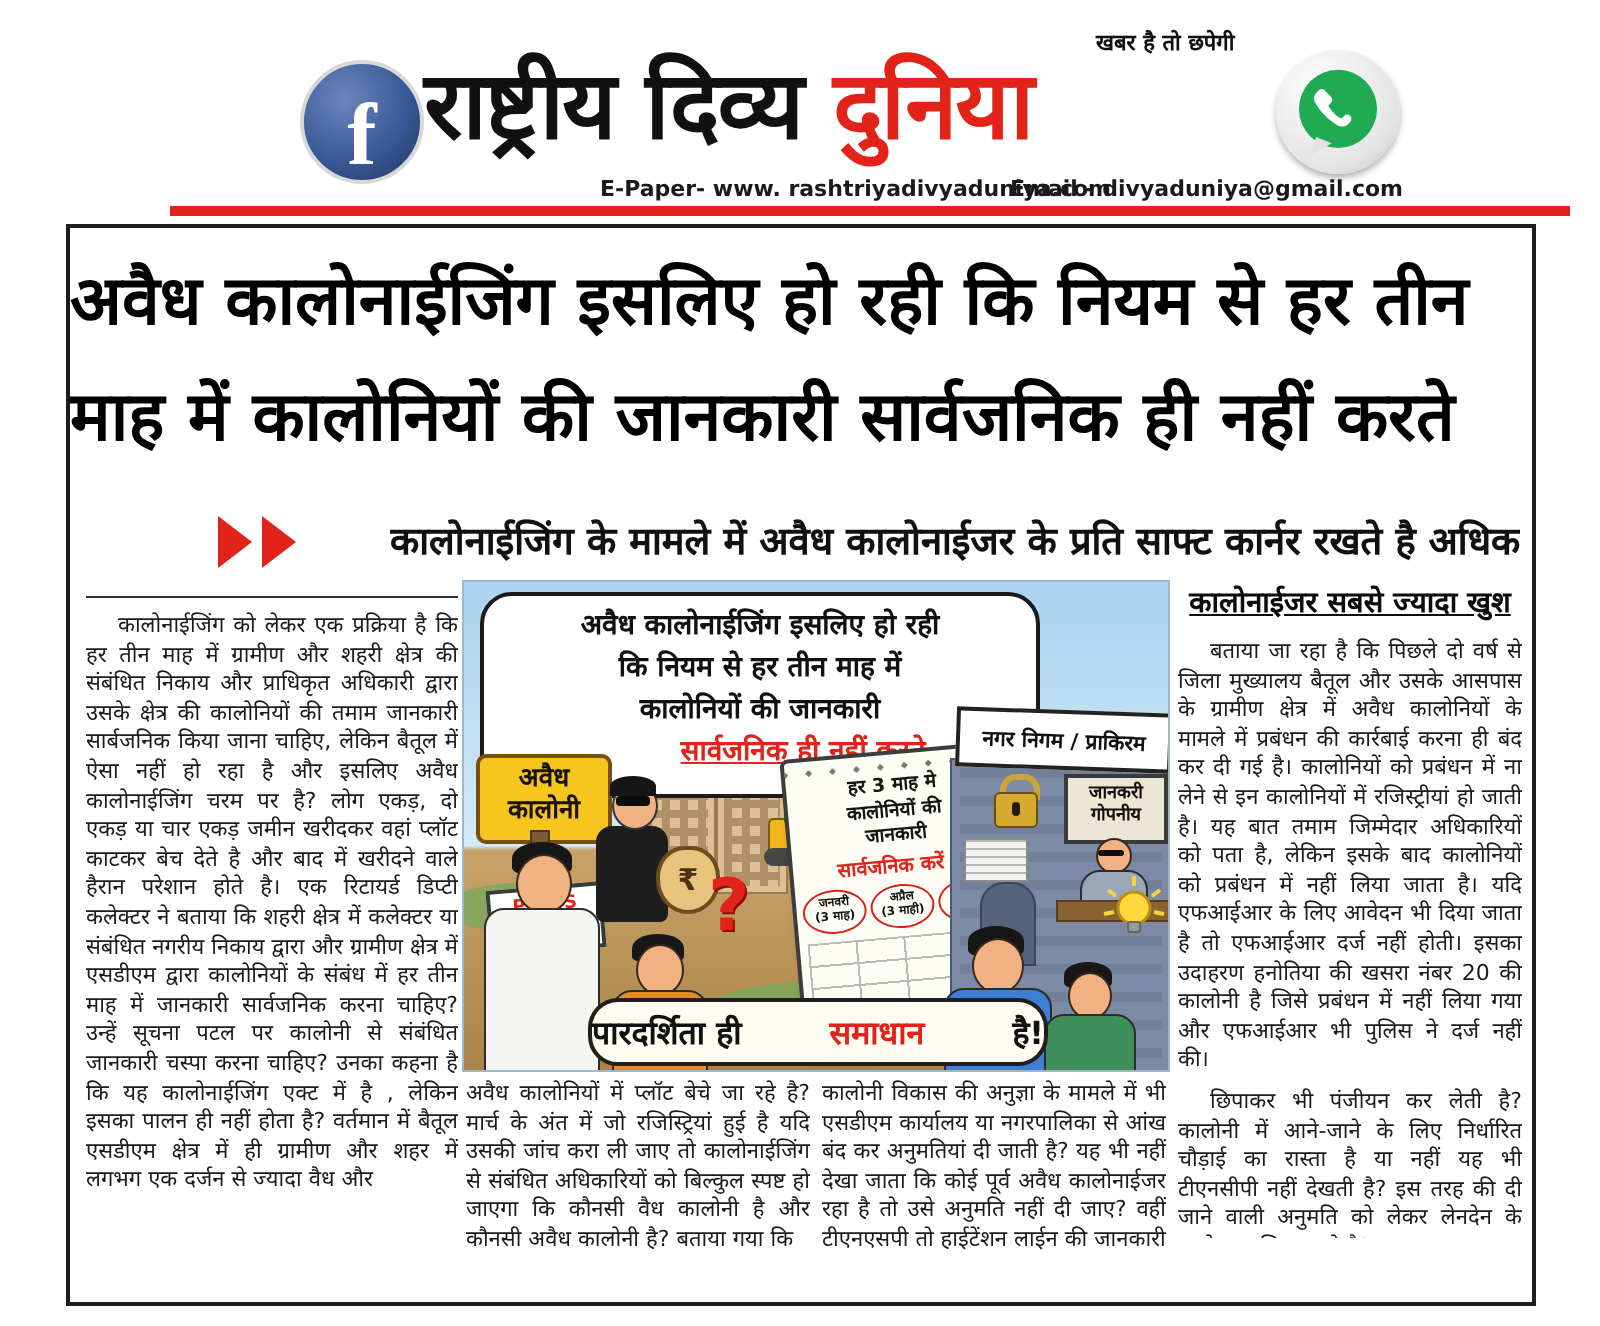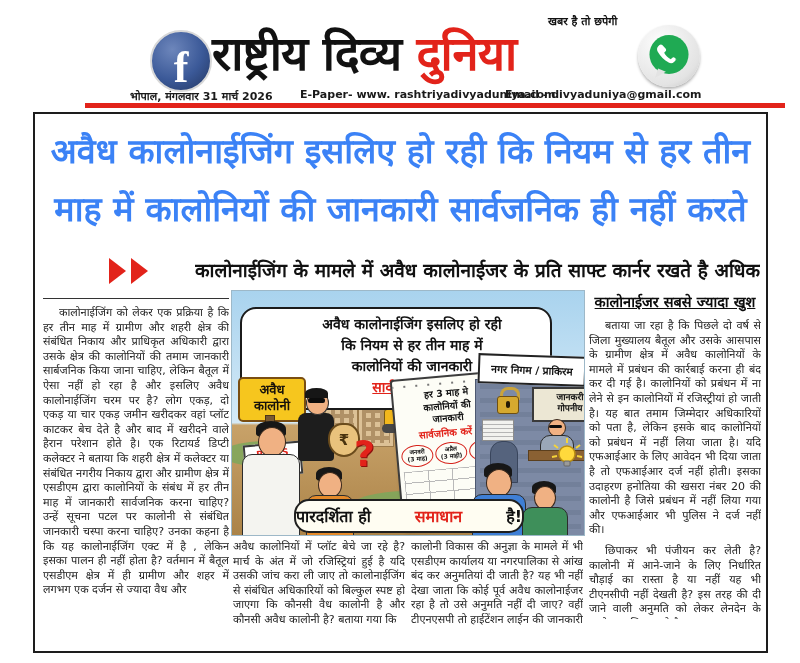--- a/index.html
+++ b/index.html
@@ -16,22 +16,22 @@
      background:radial-gradient(circle at 35% 30%, #fdfdfd, #e3e3e3 70%, #bdbdbd 100%);
      display:flex;align-items:center;justify-content:center;box-shadow:0 2px 3px rgba(0,0,0,.3);}
   .masthead-title{font-weight:800;font-size:47px;line-height:1.0;letter-spacing:-1px;white-space:nowrap;}
   .masthead-title .red{color:#e2231a;}
   .tagline{font-size:11px;font-weight:700;}
   .inforow{font-size:11px;font-weight:700;color:#1a1a1a;white-space:nowrap;}
   .redline{background:#e2231a;height:5px;}
 
   
   #article{border:2.5px solid #1d1d1d;background:#fff;}
-  .headline-line{width:100%;text-align:center;font-weight:800;font-size:34px;line-height:58px;
-      white-space:nowrap;overflow:hidden;color:#3b82f6;}
+  .headline-line{width:100%;text-align:left;font-weight:800;font-size:34px;line-height:58px;
+      white-space:nowrap;overflow:hidden;color:#000000;}
   .subhead{font-weight:800;font-size:19px;white-space:nowrap;overflow:hidden;color:#111;}
   .tri{width:0;height:0;border-top:13px solid transparent;border-bottom:13px solid transparent;
       border-left:17px solid #e2231a;}
 
   
   .col{font-size:11px;line-height:14.6px;text-align:justify;overflow:hidden;color:#1b1b1b;}
   .col p{margin:0 0 6px 0;text-indent:16px;}
   .byline{font-size:12.5px;font-weight:800;white-space:nowrap;}
   .byline .red{color:#d1202a;}
   .byline-rule{border-bottom:1.5px solid #333;margin:4px 0 7px 0;}
@@ -122,21 +122,20 @@
     <div class="abs tagline" style="left:548px;top:13px;">खबर है तो छपेगी</div>
 
     <div class="abs wa-icon" style="left:638px;top:25px;">
       <svg width="50" height="50" viewBox="0 0 32 32">
         <circle cx="16" cy="15" r="12.5" fill="#1faa53"></circle>
         <polygon points="9,24 7,30 14,26" fill="#e3e3e3"></polygon>
         <path fill="#ffffff" d="M21.9 19.3l-2.1-2.1c-.5-.5-1.3-.5-1.8 0l-.9.9c-1.7-.9-3.3-2.4-4.2-4.2l.9-.9c.5-.5.5-1.3 0-1.8L11.7 9c-.5-.5-1.3-.5-1.8 0l-.8.8c-.9.9-1 2.3-.3 3.4 1.7 2.9 4.1 5.3 7 7 1.1.7 2.5.6 3.4-.3l.8-.8c.4-.5.4-1.3-.1-1.8z"></path>
       </svg>
     </div>
 
-    <div class="abs inforow" style="left:130px;top:88px;">भोपाल, मंगलवार 31 मार्च 2026</div>
     <div class="abs inforow" style="left:300px;top:88px;">E-Paper- www. rashtriyadivyaduniya.com</div>
     <div class="abs inforow" style="left:505px;top:88px;">Email - divyaduniya@gmail.com</div>
     <div class="abs redline" style="left:85px;top:103px;width:700px;"></div>
   </div>
 
   <div id="article" class="abs" style="left:33px;top:112px;width:731px;height:537px;">
 
     <div class="abs" style="left:0;top:8px;width:731px;height:128px;">
       <div class="headline-line">अवैध कालोनाईजिंग इसलिए हो रही कि नियम से हर तीन</div>
       <div class="headline-line">माह में कालोनियों की जानकारी सार्वजनिक ही नहीं करते</div>
@@ -163,21 +162,21 @@
 
       <div class="bld-w" style="left:86px;top:92px;width:38px;height:62px;"></div>
       <div class="bld-w" style="left:126px;top:78px;width:34px;height:76px;"></div>
       <div class="bld-w" style="left:196px;top:96px;width:40px;height:56px;"></div>
 
       <div class="exc-arm" style="left:186px;top:108px;width:34px;height:7px;"></div>
       <div class="exc-body" style="left:152px;top:118px;width:42px;height:17px;"></div>
       <div class="exc-body" style="left:160px;top:106px;width:16px;height:14px;"></div>
       <div class="exc-track" style="left:150px;top:133px;width:46px;height:9px;"></div>
 
-      <div class="bubble" style="left:8px;top:16px;width:276px;height:94px;padding-left:32px;">
+      <div class="bubble" style="left:8px;top:5px;width:276px;height:94px;">
         <div>अवैध कालोनाईजिंग इसलिए हो रही</div>
         <div>कि नियम से हर तीन माह में</div>
         <div>कालोनियों की जानकारी</div>
         <div><span class="redu">सार्वजनिक</span><span class="red"> ही नहीं करते</span></div>
       </div>
       <div class="bubble-tail" style="left:236px;top:92px;"></div>
 
       <div class="ysign" style="left:6px;top:86px;width:64px;height:38px;">
         <div>अवैध</div>
         <div>कालोनी</div>
@@ -220,21 +219,21 @@
           </div>
         </div>
         <div class="cal-grid"></div>
       </div>
 
       <div class="office" style="left:243px;top:88px;width:109px;height:156px;"></div>
       <div class="door" style="left:258px;top:150px;width:26px;height:40px;"></div>
       <div class="roofsign" style="left:246px;top:64px;width:104px;height:26px;">
         <span>नगर निगम / प्राकिरम</span>
       </div>
-      <div class="board" style="left:300px;top:96px;width:48px;height:28px;padding-left:12px;">
+      <div class="board" style="left:300px;top:96px;width:48px;height:28px;">
         <div>जानकरी</div>
         <div>गोपनीय</div>
       </div>
 
       <div class="lock-sh" style="left:268px;top:96px;width:14px;height:10px;"></div>
       <div class="lock-bd" style="left:265px;top:105px;width:20px;height:16px;"></div>
 
       <div class="papers" style="left:250px;top:128px;width:30px;height:20px;"></div>
 
       <div class="head" style="left:316px;top:128px;width:16px;height:16px;"></div>

